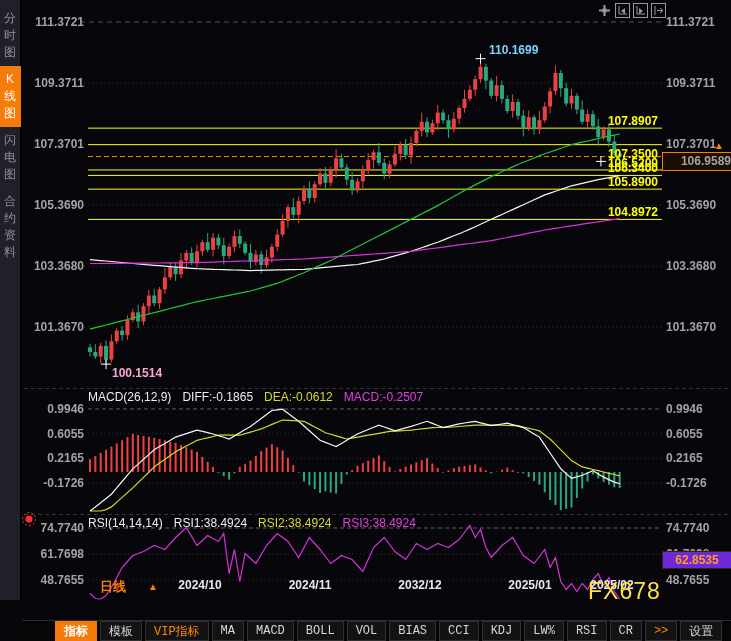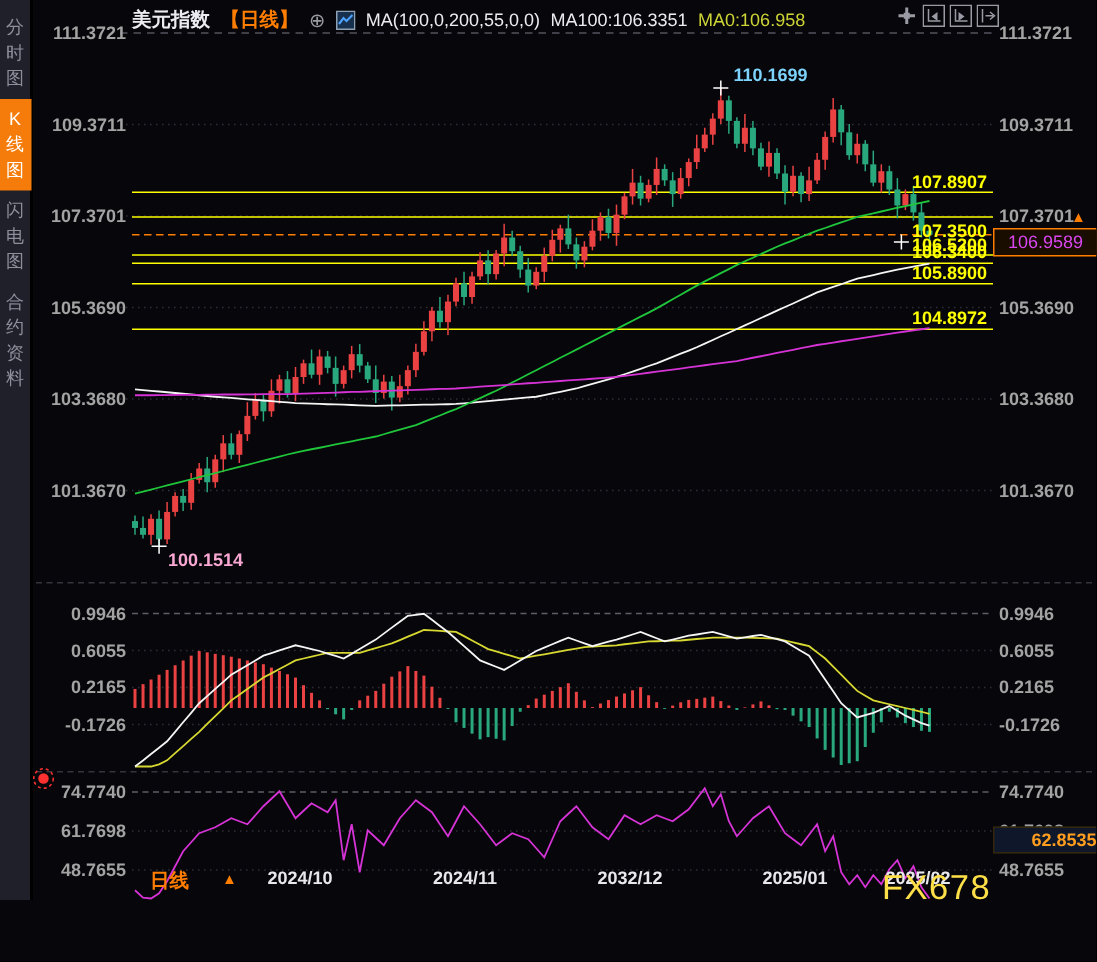--- a/index.html
+++ b/index.html
@@ -28,26 +28,26 @@
   
   .axl{position:absolute;z-index:2;font-size:12px;font-weight:bold;color:#a3a3a3;height:14px;line-height:14px;}
   .axl.left{left:24px;width:60px;text-align:right;}
   .axl.right{left:666px;width:64px;text-align:left;}
   .yl{position:absolute;right:73px;z-index:2;color:#ffff00;font-size:12px;font-weight:bold;height:14px;line-height:14px;}
 
   .hi-label{position:absolute;left:489px;top:43px;z-index:2;color:#7dd3fc;font-size:12px;font-weight:bold;}
   .lo-label{position:absolute;left:112px;top:366px;z-index:2;color:#f9a8d4;font-size:12px;font-weight:bold;}
 
   .price-badge{position:absolute;left:662px;top:152px;width:68px;height:17px;z-index:3;
-               background:#190d00;border:1px solid #ff7e00;color:#d946ef;font-size:12px;font-weight:normal;
-               text-align:center;line-height:17px;}
+               background:#190d00;border:1px solid #ff7e00;color:#a3a3a3;font-size:12px;font-weight:bold;
+               text-align:right;line-height:17px;}
   .price-arrow{position:absolute;left:714px;top:141px;z-index:4;color:#ff7e00;font-size:10px;line-height:10px;}
   .rsi-badge{position:absolute;left:662px;top:551px;width:68px;height:16px;z-index:3;
-             background:#0f172a;border:1px solid #33260a;color:#ff9d1e;font-size:12px;font-weight:bold;
-             text-align:right;line-height:16px;}
+             background:#6d28d9;border:1px solid #33260a;color:#ff9d1e;font-size:12px;font-weight:bold;
+             text-align:center;line-height:16px;}
 
   .panel-hdr{position:absolute;left:88px;z-index:2;display:flex;gap:11px;font-size:12px;color:#ececf0;white-space:nowrap;}
   .c-yellow{color:#d8d832;}
   .c-magenta{color:#e040e0;}
 
   
   .xaxis{position:absolute;left:22px;top:576px;width:709px;height:20px;z-index:2;}
   .period-btn{position:absolute;left:78px;top:2px;color:#ff7e00;font-size:13px;font-weight:bold;cursor:pointer;}
   .period-arrow{position:absolute;left:126px;top:5px;color:#ff7e00;font-size:10px;cursor:pointer;}
   .xl{position:absolute;top:2px;transform:translateX(-50%);color:#e8e8ec;font-size:12px;font-weight:bold;text-align:center;}
@@ -426,32 +426,20 @@
         <span>图</span>
       </div>
       <div class="side-item">
         <span>合</span>
         <span>约</span>
         <span>资</span>
         <span>料</span>
       </div>
     </div>
 
-  <div class="hdr">
-    <span class="title">美元指数</span>
-      <span class="tag">【日线】</span>
-    <span class="plus-circ">⊕</span>
-    <svg width="13" height="13" style="cursor:pointer">
-      <rect x="0.5" y="0.5" width="12" height="12" fill="#17304d" stroke="#8fa2b5"></rect>
-      <polyline points="2,9 5,5 7,7 11,3" fill="none" stroke="#4da3ff" stroke-width="1.4"></polyline>
-    </svg>
-    <span>MA(100,0,200,55,0,0)</span>
-    <span>MA100:106.3351</span>
-    <span class="ma0">MA0:106.958</span>
-  </div>
 
   <div class="tr-icons">
     <svg class="ico" viewBox="0 0 15 15">
       <path d="M7.5 2v11M2 7.5h11" stroke="#9a9aa5" stroke-width="2"></path>
       <rect x="5.5" y="5.5" width="4" height="4" fill="#9a9aa5"></rect>
     </svg>
     <svg class="ico" viewBox="0 0 15 15">
       <rect x="0.5" y="0.5" width="14" height="14" fill="none" stroke="#9a9aa5"></rect>
       <path d="M4 3v8h8" stroke="#9a9aa5" fill="none"></path>
       <path d="M10 5l-4 3 4 3z" fill="#9a9aa5"></path>
@@ -502,26 +490,55 @@
       <div class="yl" style="top: 175.149px;">105.8900</div>
       <div class="yl" style="top: 205.42px;">104.8972</div>
     </div>
 
   <div class="hi-label">110.1699</div>
   <div class="lo-label">100.1514</div>
 
   <div class="price-badge">106.9589</div>
   <div class="price-arrow">▲</div>
 
-
+  <div class="panel-hdr" style="top:390px">
+    <span>MACD(26,12,9)</span>
+    <span>DIFF:-0.1865</span>
+    <span class="c-yellow">DEA:-0.0612</span>
+    <span class="c-magenta">MACD:-0.2507</span>
+  </div>
+
+  <div class="panel-hdr" style="top:516px">
+    <span>RSI(14,14,14)</span>
+    <span>RSI1:38.4924</span>
+    <span class="c-yellow">RSI2:38.4924</span>
+    <span class="c-magenta">RSI3:38.4924</span>
+  </div>
 
   <div class="rsi-badge">62.8535</div>
 
   <div class="xaxis">
     <span class="period-btn">日线</span>
     <span class="period-arrow">▲</span>
     <span id="xlabels"><span class="xl" style="left: 178px;">2024/10</span><span class="xl" style="left: 288px;">2024/11</span><span class="xl" style="left: 398px;">2032/12</span><span class="xl" style="left: 508px;">2025/01</span><span class="xl" style="left: 590px;">2025/02</span></span>
   </div>
 
   <div class="watermark">FX678</div>
 
+  <div class="toolbar" id="toolbar">
+      <div class="tb selected">指标</div>
+      <div class="tb">模板</div>
+      <div class="tb vip">VIP指标</div>
+      <div class="tb">MA</div>
+      <div class="tb">MACD</div>
+      <div class="tb">BOLL</div>
+      <div class="tb">VOL</div>
+      <div class="tb">BIAS</div>
+      <div class="tb">CCI</div>
+      <div class="tb">KDJ</div>
+      <div class="tb">LW%</div>
+      <div class="tb">RSI</div>
+      <div class="tb">CR</div>
+      <div class="tb vip">&gt;&gt;</div>
+      <div class="tb">设置</div>
+    </div>
 
 </div>
 
 </body></html>

